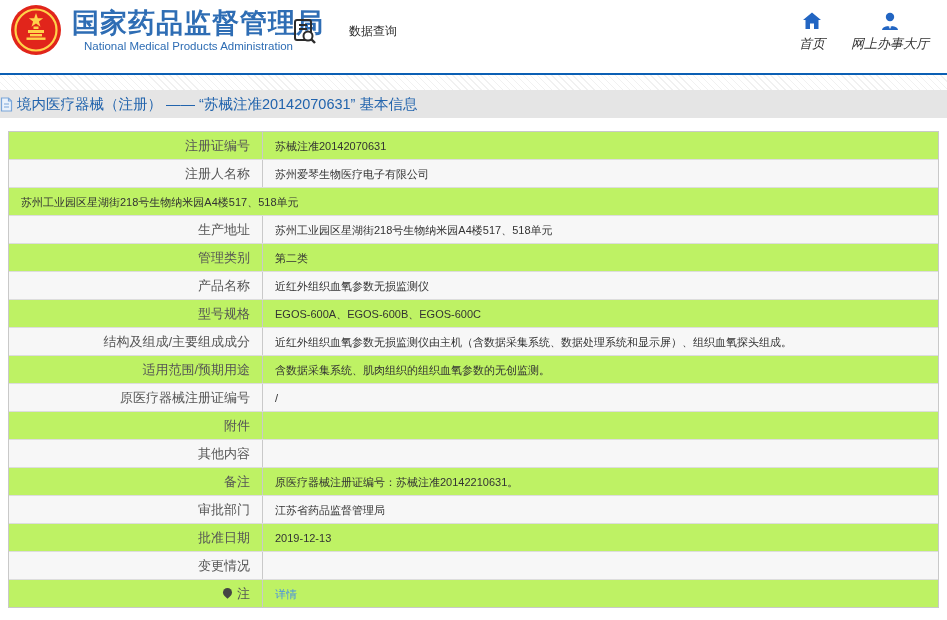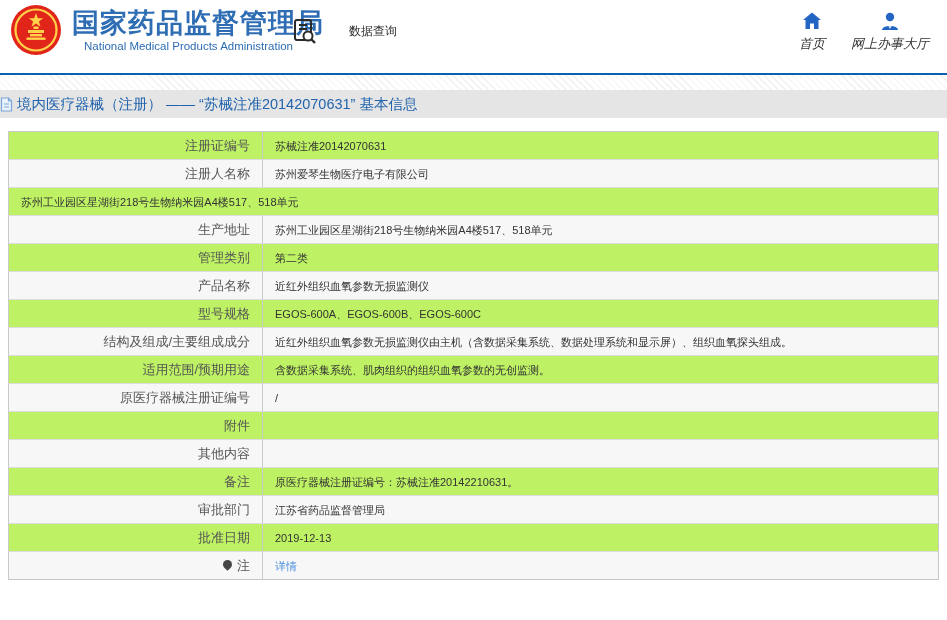--- a/index.html
+++ b/index.html
@@ -161,16 +161,20 @@
     </div>
     <div class="trow">
       <div class="tlabel">审批部门</div>
       <div class="tvalue">江苏省药品监督管理局</div>
     </div>
     <div class="trow">
       <div class="tlabel">批准日期</div>
       <div class="tvalue">2019-12-13</div>
     </div>
     <div class="trow">
+      <div class="tlabel">变更情况</div>
+      <div class="tvalue"></div>
+    </div>
+    <div class="trow">
       <div class="tlabel"><span class="pin-icon"></span>注</div>
       <div class="tvalue"><a href="#">详情</a></div>
     </div>
   </div>
 
 </body></html>

